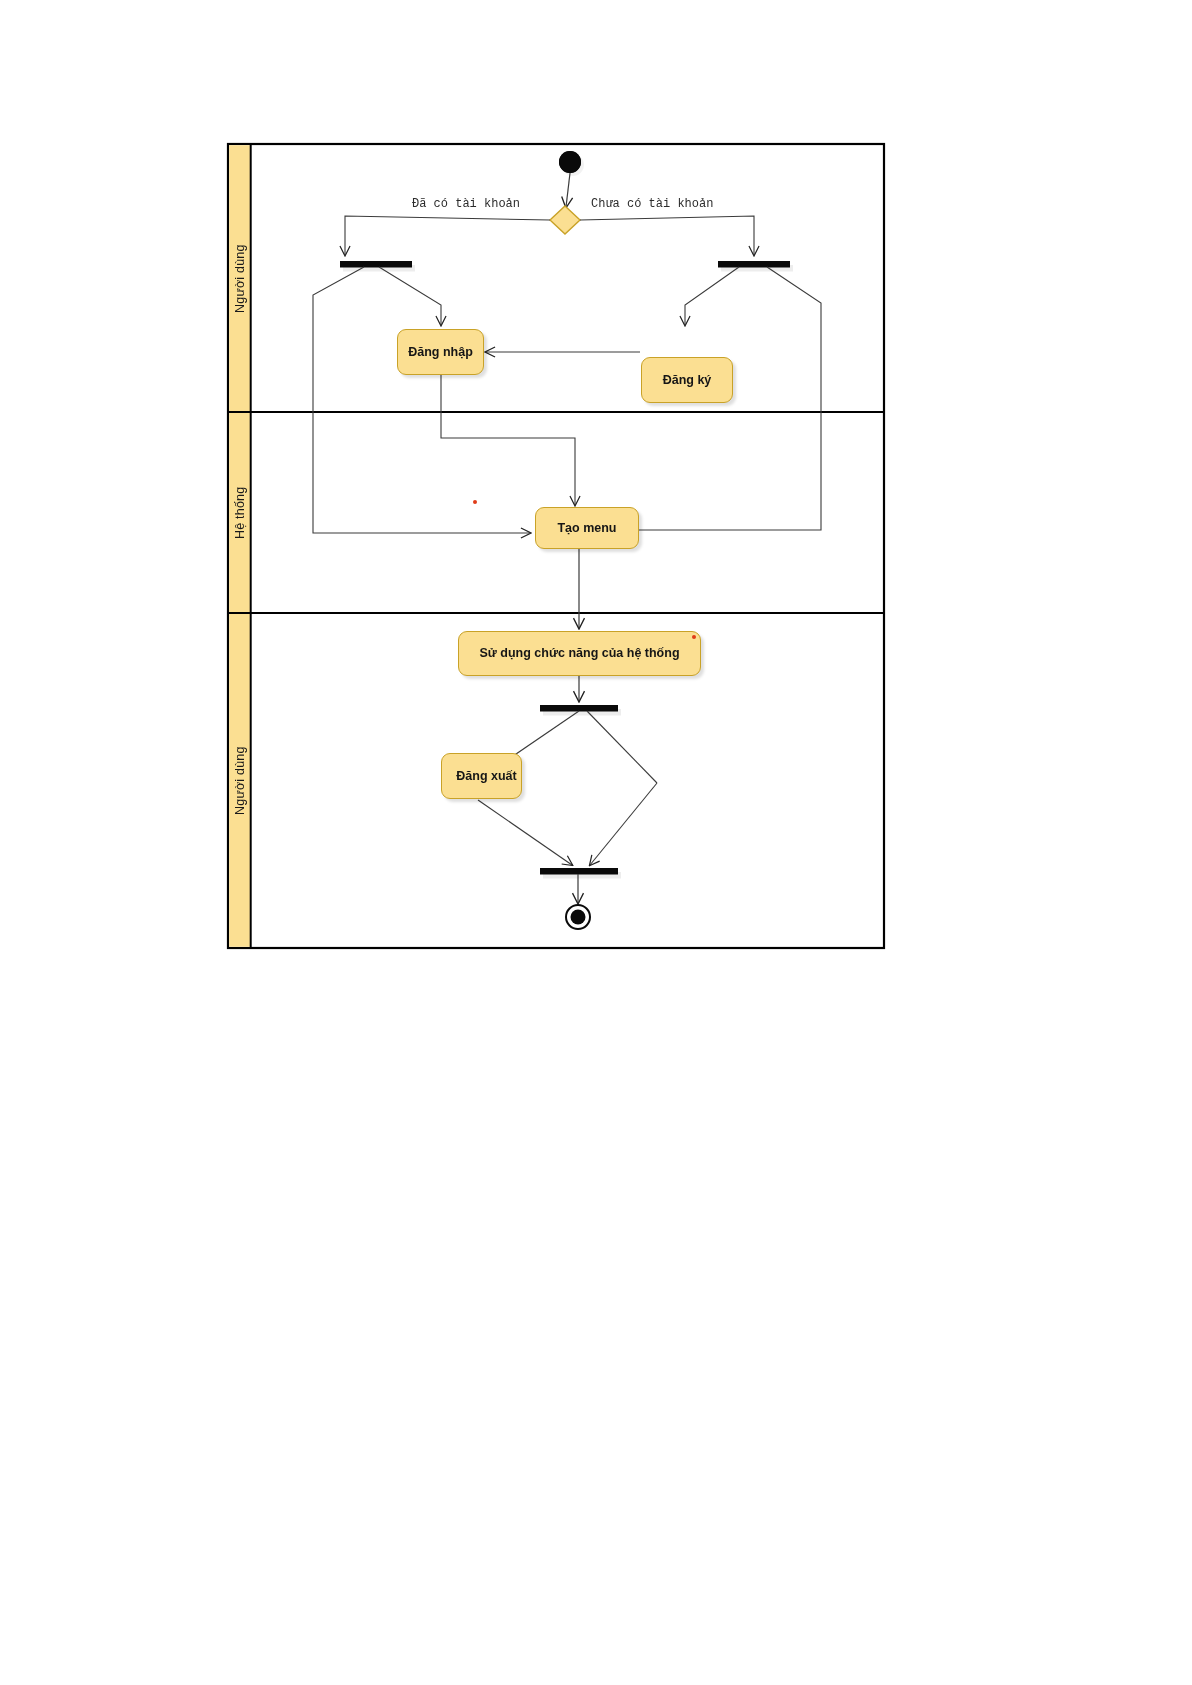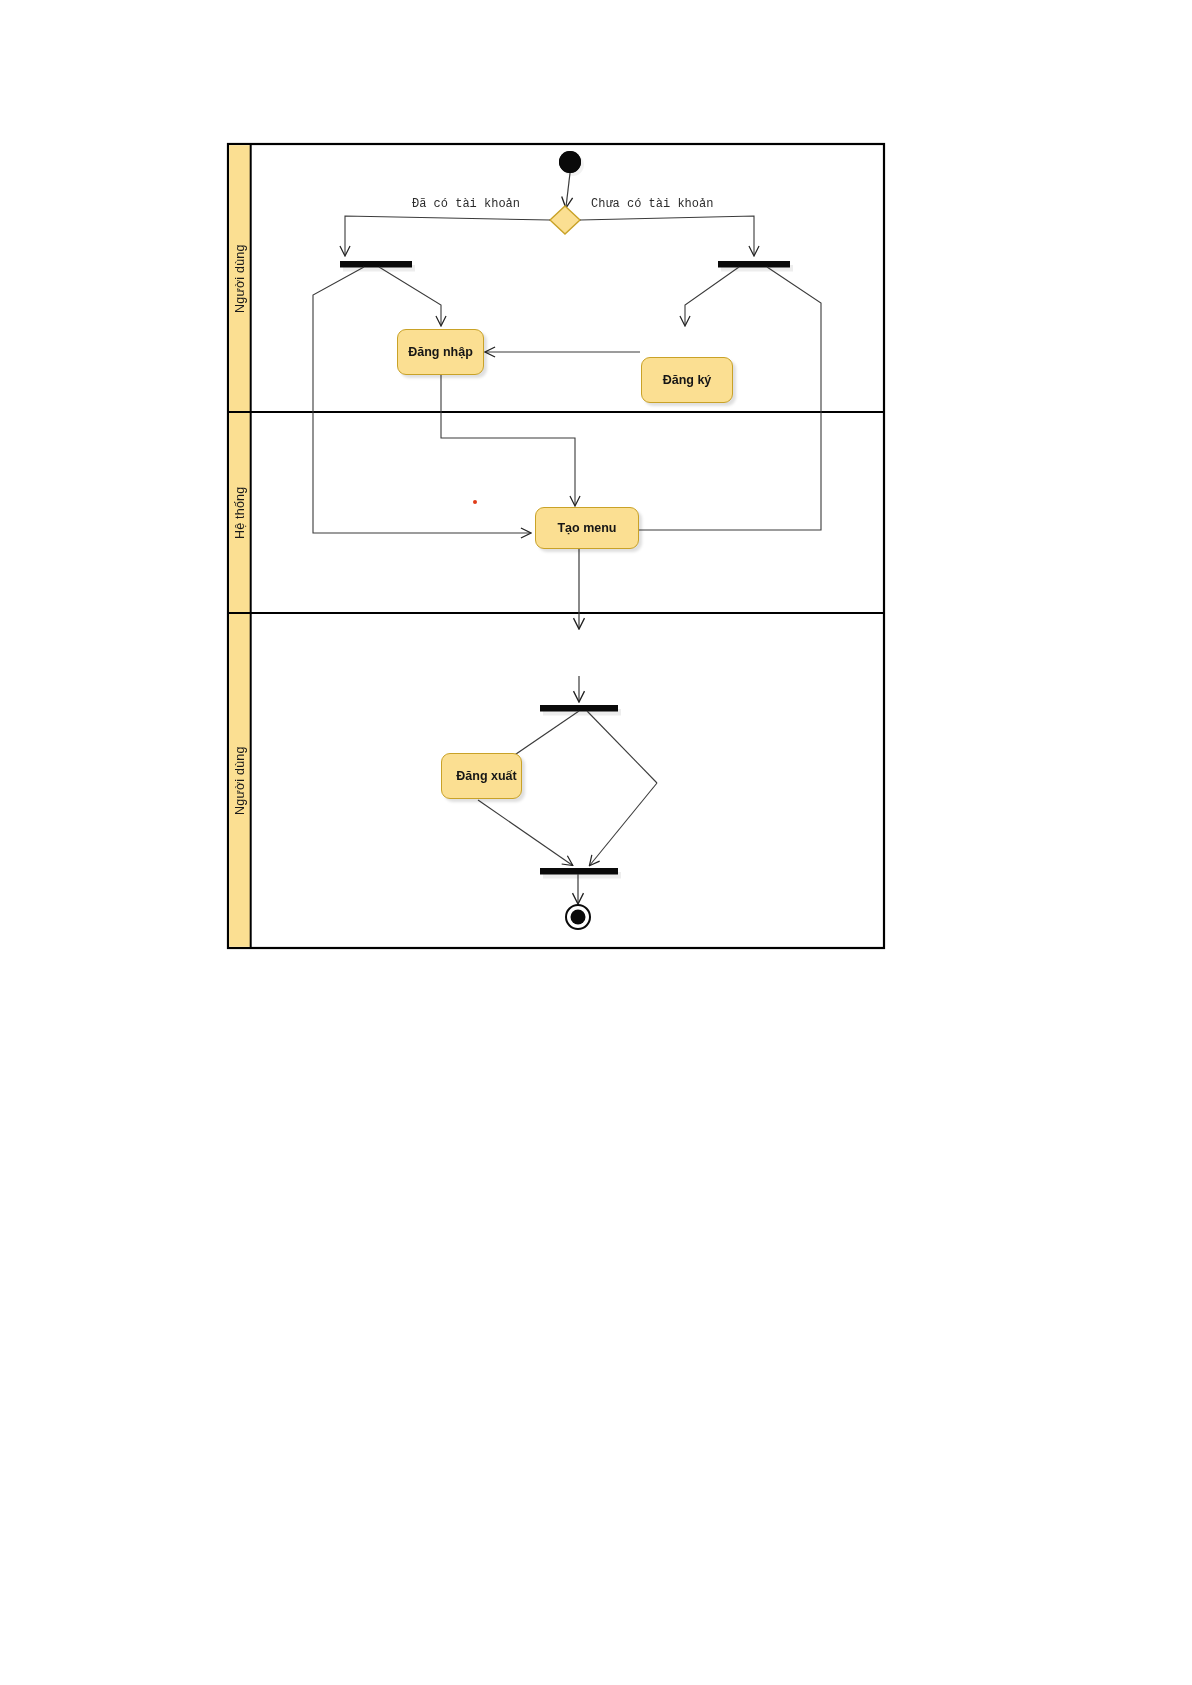--- a/index.html
+++ b/index.html
@@ -206,20 +206,24 @@
     </div>
 
     <div class="node" style="left:414px; top:186px; width:92px; height:46px;margin-top:28px;">
       <span>Đăng ký</span>
     </div>
 
     <div class="node" style="left:308px; top:364px; width:104px; height:42px;">
       <span>Tạo menu</span>
     </div>
 
+    <div class="node" style="left:231px; top:488px; width:243px; height:45px;">
+      <span>Sử dụng chức năng của hệ thống</span>
+      <span class="node-dot"></span>
+    </div>
 
     <div class="node" style="left:214px; top:610px; width:81px; height:46px;padding-left:16px;">
       <span>Đăng xuất</span>
     </div>
 
     <div class="stray-dot" style="left:246px; top:357px;"></div>
 
   </div>
 </div>
 

